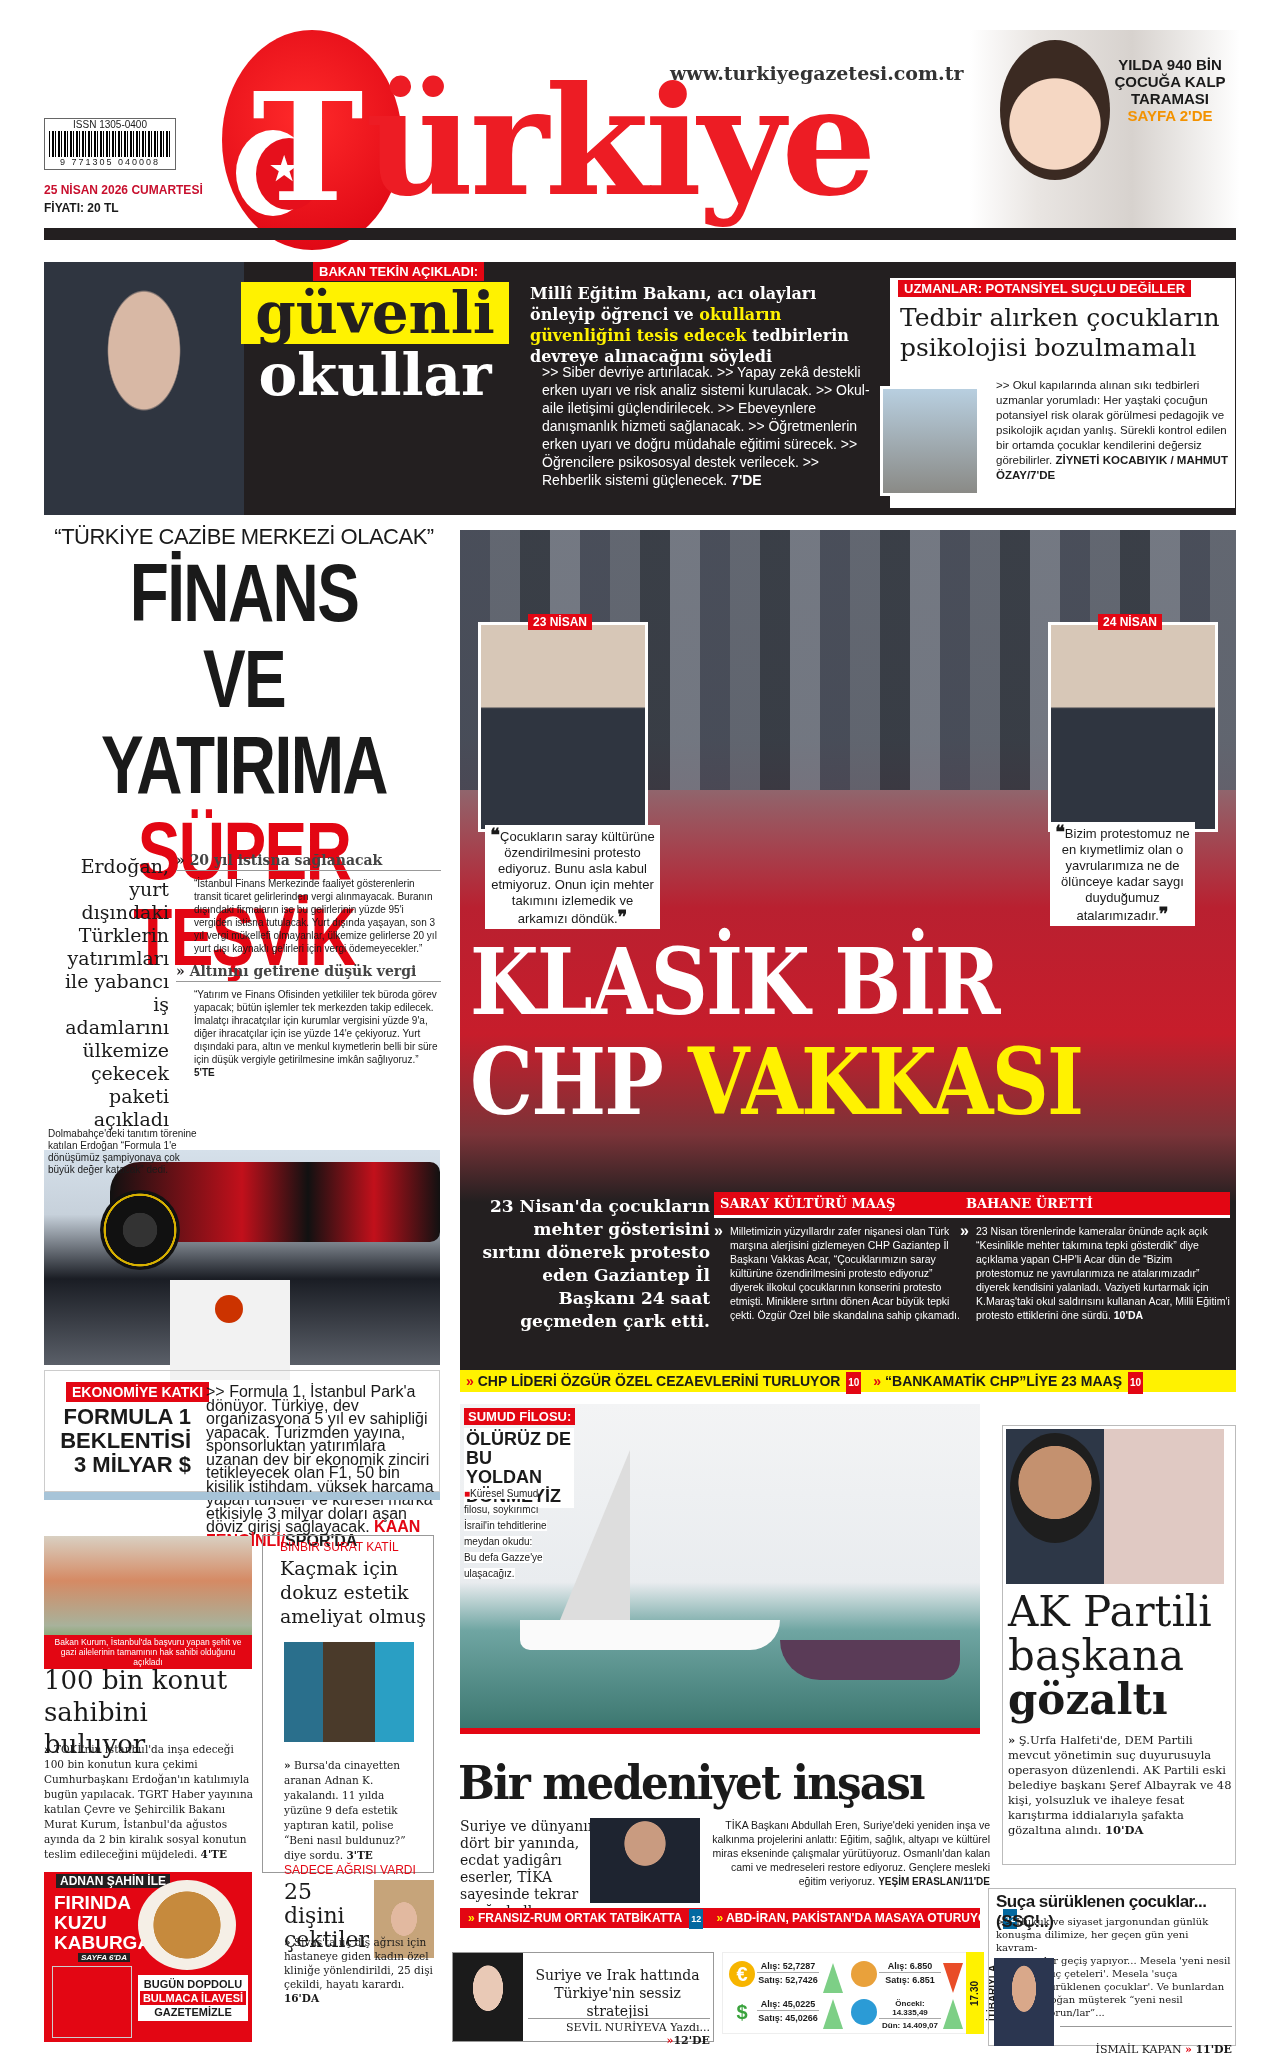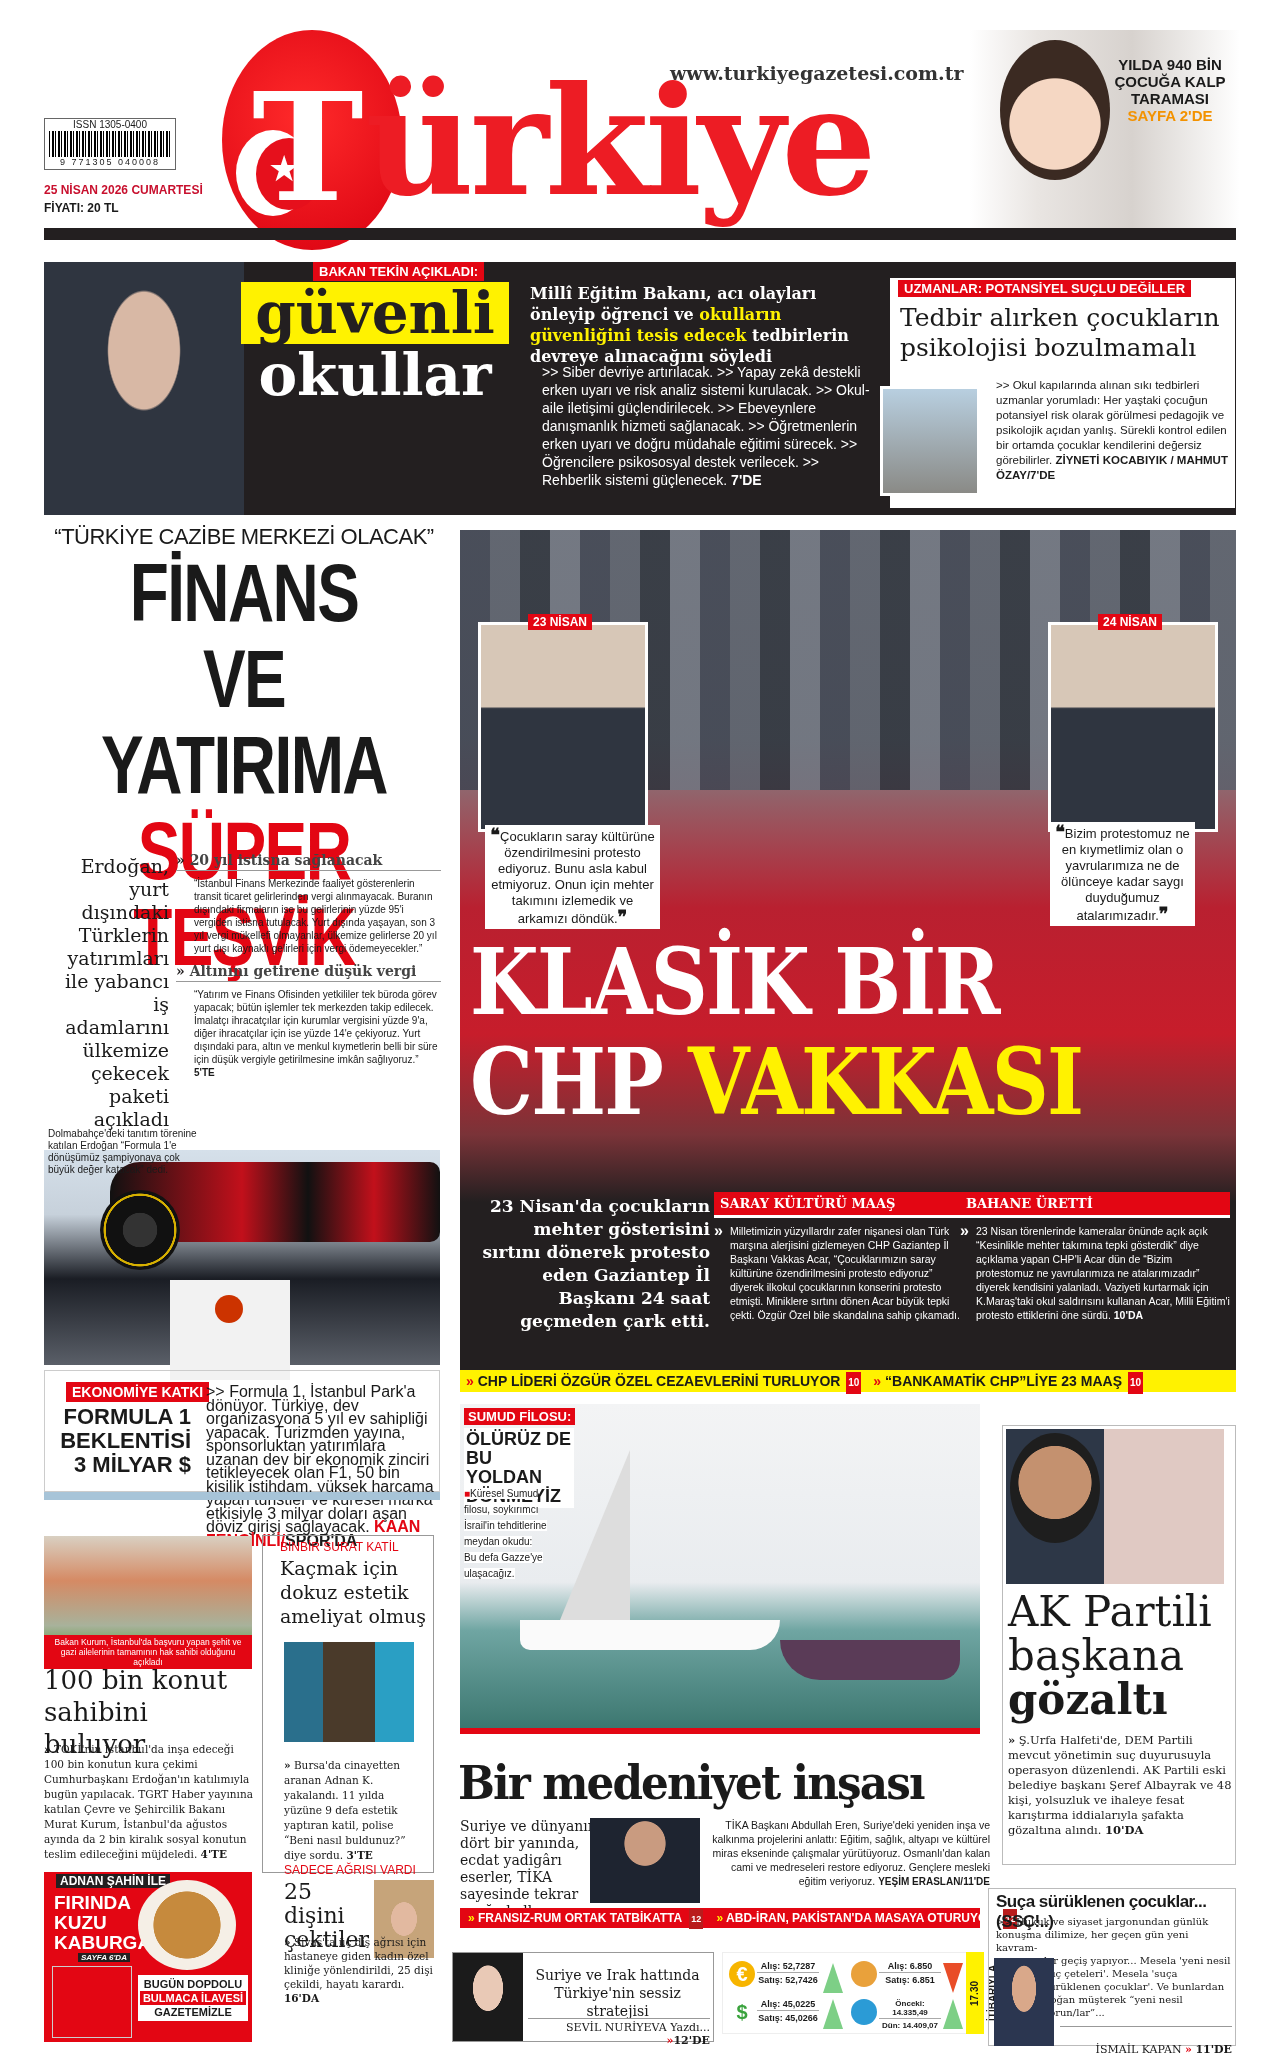--- a/index.html
+++ b/index.html
@@ -99,21 +99,21 @@
   .sumud-body { left: 464px; top: 1486px; width: 90px; font-size: 10px; line-height: 16px; }
   .sumud-body span { background: #fff; }
   .red-rule { left: 460px; top: 1728px; width: 520px; height: 6px; background: #e30613; }
   .medeniyet { left: 458px; top: 1758px; width: 530px; font-family: "DejaVu Serif", serif; font-weight: 900; font-size: 46px; line-height: 50px; letter-spacing: -2px; transform: scaleX(0.95); transform-origin: left top; white-space: nowrap; }
   .tika-lead { left: 460px; top: 1818px; width: 155px; font-family: "DejaVu Serif", serif; font-size: 14px; line-height: 17px; }
   .tika-ph { left: 590px; top: 1818px; width: 110px; height: 85px; background: radial-gradient(ellipse at 50% 30%, #c99b80 0 26%, #1e2430 27%); }
   .tika-body { left: 700px; top: 1818px; width: 290px; font-size: 10.5px; line-height: 14px; text-align: right; }
   .tika-body b { font-size: 10px; }
   .red-band { left: 460px; top: 1908px; width: 520px; height: 20px; background: #e30613; color: #fff; font-weight: 900; font-size: 12px; line-height: 20px; padding-left: 8px; white-space: nowrap; }
   .red-band .gt { color: #fff200; }
-  .red-band .n { display: inline-block; background: #b91c1c; font-size: 9px; padding: 0 2px; margin: 0 10px 0 4px; }
+  .red-band .n { display: inline-block; background: #0369a1; font-size: 9px; padding: 0 2px; margin: 0 10px 0 4px; }
 
   
   .akbox { left: 1002px; top: 1425px; width: 234px; height: 440px; border: 1px solid #bbb; }
   .akphoto { left: 1006px; top: 1429px; width: 218px; height: 155px; background: linear-gradient(90deg, #2d3747 0 45%, #e0c9c3 45% 100%); }
   .akface { left: 1010px; top: 1433px; width: 90px; height: 110px; border-radius: 50%; background: radial-gradient(circle at 50% 45%, #c4916f 0 48%, #1e1e1e 49%); }
   .akh { left: 1008px; top: 1590px; width: 225px; font-family: "DejaVu Serif", serif; font-size: 42px; line-height: 44px; }
   .akh b { font-weight: 900; }
   .akbody { left: 1008px; top: 1733px; width: 225px; font-family: "DejaVu Serif", serif; font-size: 11.5px; line-height: 15px; }
 
   

